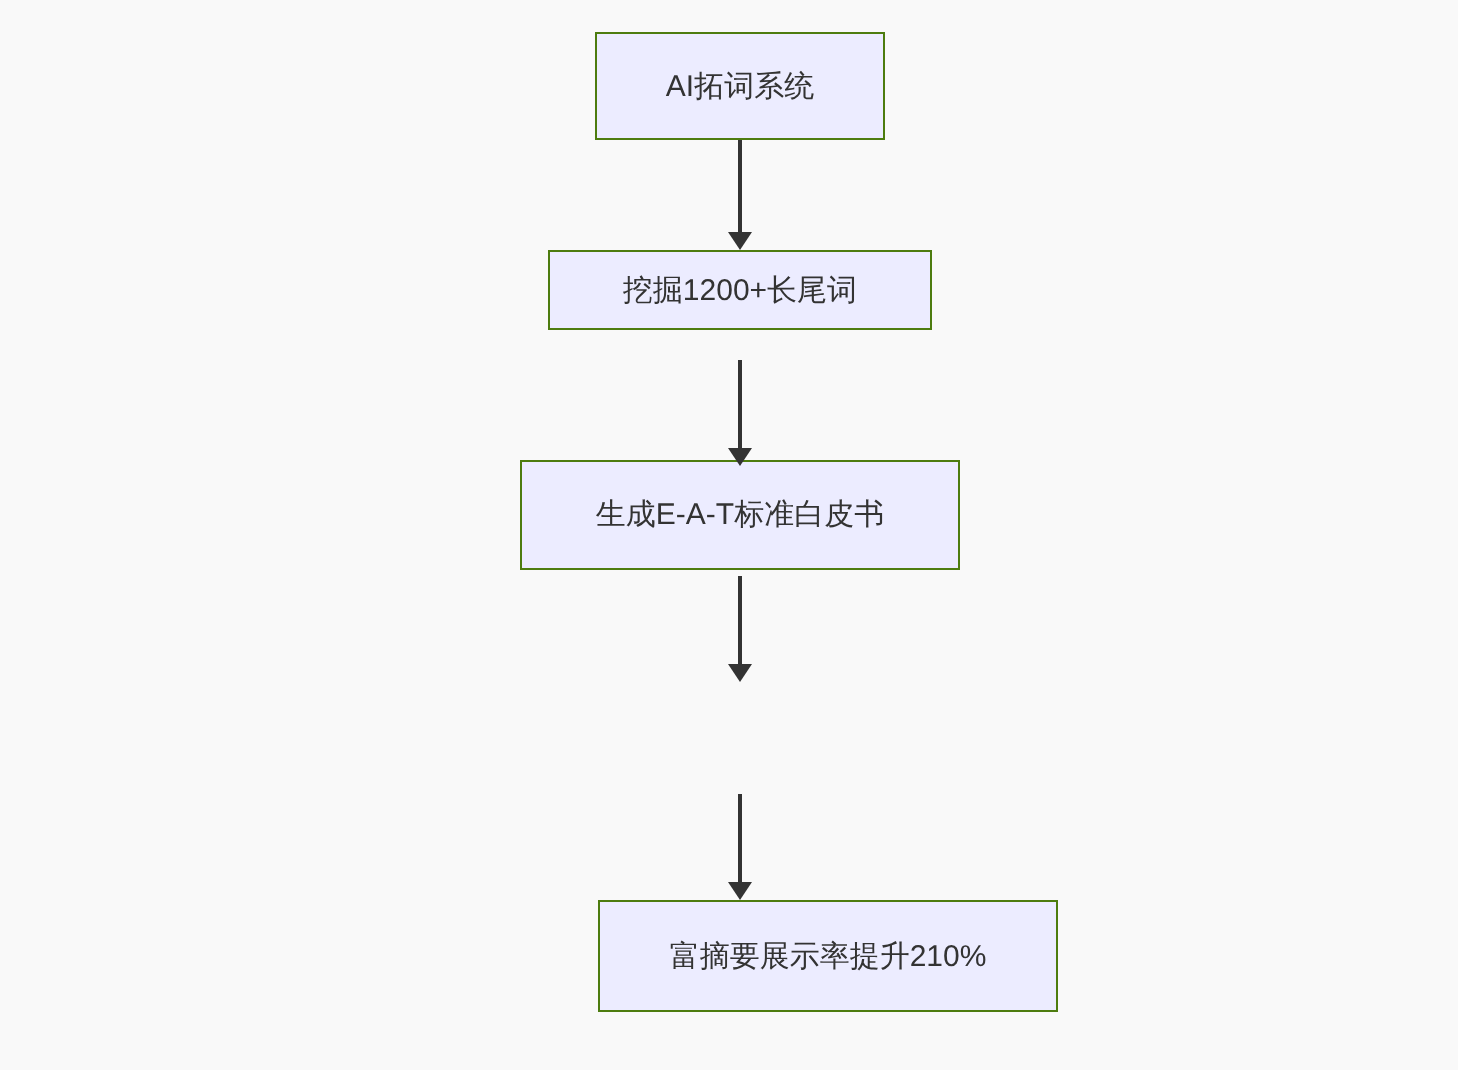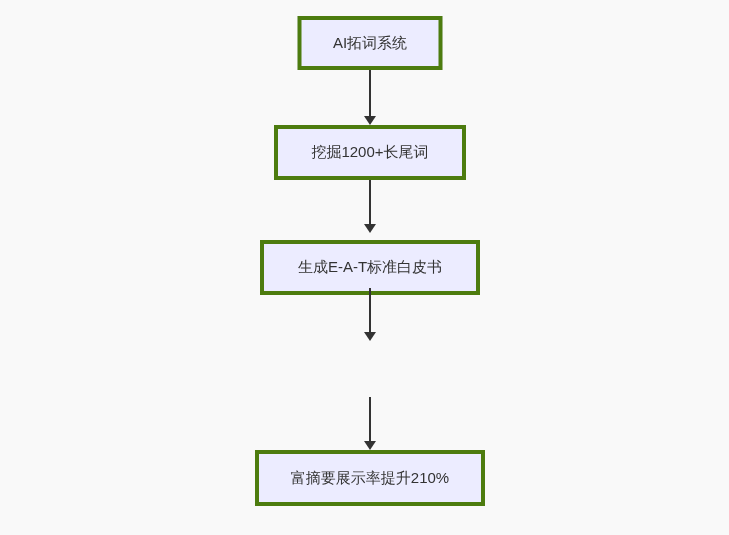--- a/index.html
+++ b/index.html
@@ -15,21 +15,21 @@
     height: 535px;
     background: #f9f9f9;
     overflow: hidden;
   }
   .flow-node {
     position: absolute;
     left: 370px;
     transform: translateX(-50%);
     box-sizing: border-box;
     background: #ECECFF;
-    border: 4px solid #4d7c0f;
+    border: 1px solid #4d7c0f;
     color: #333333;
     font-size: 15px;
     display: flex;
     align-items: center;
     justify-content: center;
     text-align: center;
     white-space: nowrap;
   }
   .edge {
     position: absolute;
@@ -56,30 +56,30 @@
 </style>
 </head>
 <body>
 
 <div class="canvas">
 
   <div class="flow-node" style="top:16px;  width:145px; height:54px;">
     <span>AI拓词系统</span>
   </div>
 
-  <div class="flow-node" style="top:125px; width:192px; height:55px;">
+  <div class="flow-node" style="top:125px; width:192px; height:40px;">
     <span>挖掘1200+长尾词</span>
   </div>
 
-  <div class="flow-node" style="top:240px; width:220px; height:55px;">
+  <div class="flow-node" style="top:230px; width:220px; height:55px;">
     <span>生成E-A-T标准白皮书</span>
   </div>
 
 
-  <div class="flow-node" style="top:450px; width:230px; height:56px;">
+  <div class="flow-node" style="top:450px; width:230px; height:56px;margin-left:44px;">
     <span>富摘要展示率提升210%</span>
   </div>
 
   <div class="edge" style="top:70px;  height:55px;">
     <div class="shaft"></div>
     <div class="head"></div>
   </div>
 
   <div class="edge" style="top:180px; height:53px;">
     <div class="shaft"></div>

